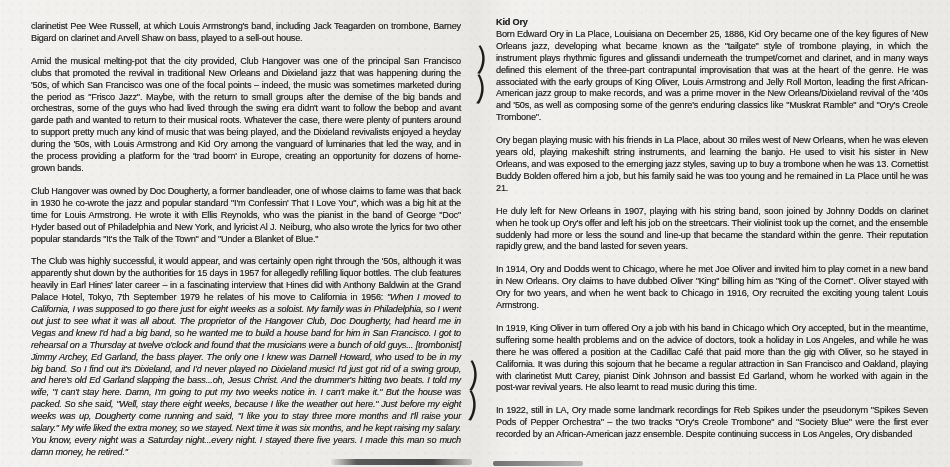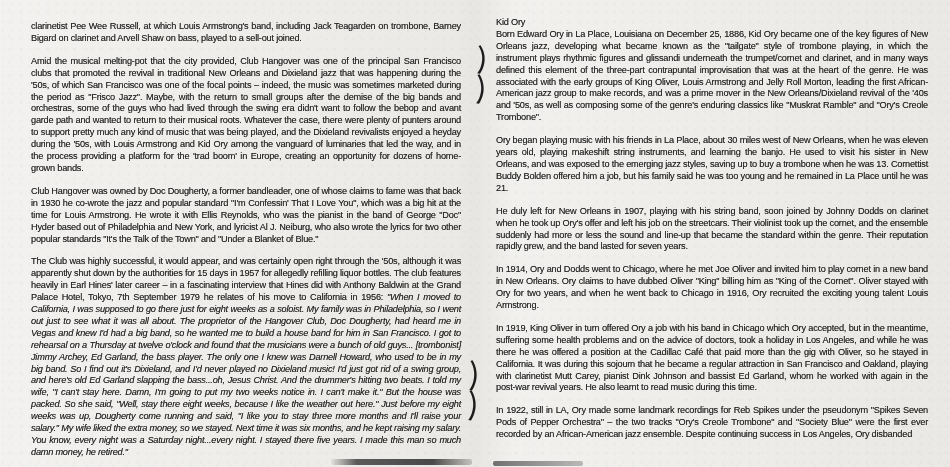--- a/index.html
+++ b/index.html
@@ -22,40 +22,40 @@
     font-size: 9.2px;
     line-height: 11.9px;
     letter-spacing: -0.22px;
     text-align: justify;
     text-shadow: 0 0 0.5px rgba(20,20,20,0.55);
   }
   .col-left  { left: 31px;  top: 21px; width: 430px; }
   .col-right { left: 496px; top: 17px; width: 432px; }
   .col p { margin: 0 0 11px 0; }
   .col p:last-child { margin-bottom: 12px; }
-  .heading { font-weight: normal; }
+  .heading { font-weight: bold; }
   .quote-italic { font-style: italic; }
   .ink-mark { position: absolute; pointer-events: none; }
   .scan-bar { position: absolute; border-radius: 2px; }
   .scan-bar.left-bar {
     left: 331px; top: 459px; width: 141px; height: 6px;
     background: linear-gradient(to right, rgba(60,60,60,0.05), rgba(55,55,55,0.8) 18%, rgba(45,45,45,0.85) 72%, rgba(90,90,90,0.25));
   }
   .scan-bar.right-bar {
     left: 493px; top: 461px; width: 90px; height: 5px;
     background: linear-gradient(to right, rgba(70,70,70,0.75), rgba(120,120,120,0.45));
   }
 </style>
 </head>
 <body>
 
 <div class="spread">
 
   <div class="col col-left">
-    <p>clarinetist Pee Wee Russell, at which Louis Armstrong's band, including Jack Teagarden on trombone, Barney Bigard on clarinet and Arvell Shaw on bass, played to a sell-out joined.</p>
+    <p>clarinetist Pee Wee Russell, at which Louis Armstrong's band, including Jack Teagarden on trombone, Barney Bigard on clarinet and Arvell Shaw on bass, played to a sell-out house.</p>
     <p>Amid the musical melting-pot that the city provided, Club Hangover was one of the principal San Francisco clubs that promoted the revival in traditional New Orleans and Dixieland jazz that was happening during the '50s, of which San Francisco was one of the focal points – indeed, the music was sometimes marketed during the period as "Frisco Jazz". Maybe, with the return to small groups after the demise of the big bands and orchestras, some of the guys who had lived through the swing era didn't want to follow the bebop and avant garde path and wanted to return to their musical roots. Whatever the case, there were plenty of punters around to support pretty much any kind of music that was being played, and the Dixieland revivalists enjoyed a heyday during the '50s, with Louis Armstrong and Kid Ory among the vanguard of luminaries that led the way, and in the process providing a platform for the 'trad boom' in Europe, creating an opportunity for dozens of home-grown bands.</p>
     <p>Club Hangover was owned by Doc Dougherty, a former bandleader, one of whose claims to fame was that back in 1930 he co-wrote the jazz and popular standard "I'm Confessin' That I Love You", which was a big hit at the time for Louis Armstrong. He wrote it with Ellis Reynolds, who was the pianist in the band of George "Doc" Hyder based out of Philadelphia and New York, and lyricist Al J. Neiburg, who also wrote the lyrics for two other popular standards "It's the Talk of the Town" and "Under a Blanket of Blue."</p>
     <p><span>The Club was highly successful, it would appear, and was certainly open right through the '50s, although it was apparently shut down by the authorities for 15 days in 1957 for allegedly refilling liquor bottles. The club features heavily in Earl Hines' later career – in a fascinating interview that Hines did with Anthony Baldwin at the Grand Palace Hotel, Tokyo, 7th September 1979 he relates of his move to California in 1956: </span><span class="quote-italic">"When I moved to California, I was supposed to go there just for eight weeks as a soloist. My family was in Philadelphia, so I went out just to see what it was all about. The proprietor of the Hangover Club, Doc Dougherty, had heard me in Vegas and knew I'd had a big band, so he wanted me to build a house band for him in San Francisco. I got to rehearsal on a Thursday at twelve o'clock and found that the musicians were a bunch of old guys... [trombonist] Jimmy Archey, Ed Garland, the bass player. The only one I knew was Darnell Howard, who used to be in my big band. So I find out it's Dixieland, and I'd never played no Dixieland music! I'd just got rid of a swing group, and here's old Ed Garland slapping the bass...oh, Jesus Christ. And the drummer's hitting two beats. I told my wife, "I can't stay here. Damn, I'm going to put my two weeks notice in. I can't make it." But the house was packed. So she said, "Well, stay there eight weeks, because I like the weather out here." Just before my eight weeks was up, Dougherty come running and said, "I like you to stay three more months and I'll raise your salary." My wife liked the extra money, so we stayed. Next time it was six months, and he kept raising my salary. You know, every night was a Saturday night...every night. I stayed there five years. I made this man so much damn money, he retired."</span></p>
   </div>
 
   <div class="col col-right">
     <p style="margin-bottom:11px;"><span class="heading" style="display:block;">Kid Ory</span><span>Born Edward Ory in La Place, Louisiana on December 25, 1886, Kid Ory became one of the key figures of New Orleans jazz, developing what became known as the "tailgate" style of trombone playing, in which the instrument plays rhythmic figures and glissandi underneath the trumpet/cornet and clarinet, and in many ways defined this element of the three-part contrapuntal improvisation that was at the heart of the genre. He was associated with the early groups of King Oliver, Louis Armstrong and Jelly Roll Morton, leading the first African-American jazz group to make records, and was a prime mover in the New Orleans/Dixieland revival of the '40s and '50s, as well as composing some of the genre's enduring classics like "Muskrat Ramble" and "Ory's Creole Trombone".</span></p>
     <p>Ory began playing music with his friends in La Place, about 30 miles west of New Orleans, when he was eleven years old, playing makeshift string instruments, and learning the banjo.  He used to visit his sister in New Orleans, and was exposed to the emerging jazz styles, saving up to buy a trombone when he was 13. Cornettist Buddy Bolden offered him a job, but his family said he was too young and he remained in La Place until he was 21.</p>
     <p>He duly left for New Orleans in 1907, playing with his string band, soon joined by Johnny Dodds on clarinet when he took up Ory's offer and left his job on the streetcars. Their violinist took up the cornet, and the ensemble suddenly had more or less the sound and line-up that became the standard within the genre. Their reputation rapidly grew, and the band lasted for seven years.</p>
     <p>In 1914, Ory and Dodds went to Chicago, where he met Joe Oliver and invited him to play cornet in a new band in New Orleans. Ory claims to have dubbed Oliver "King" billing him as "King of the Cornet". Oliver stayed with Ory for two years, and when he went back to Chicago in 1916, Ory recruited the exciting young talent Louis Armstrong.</p>

